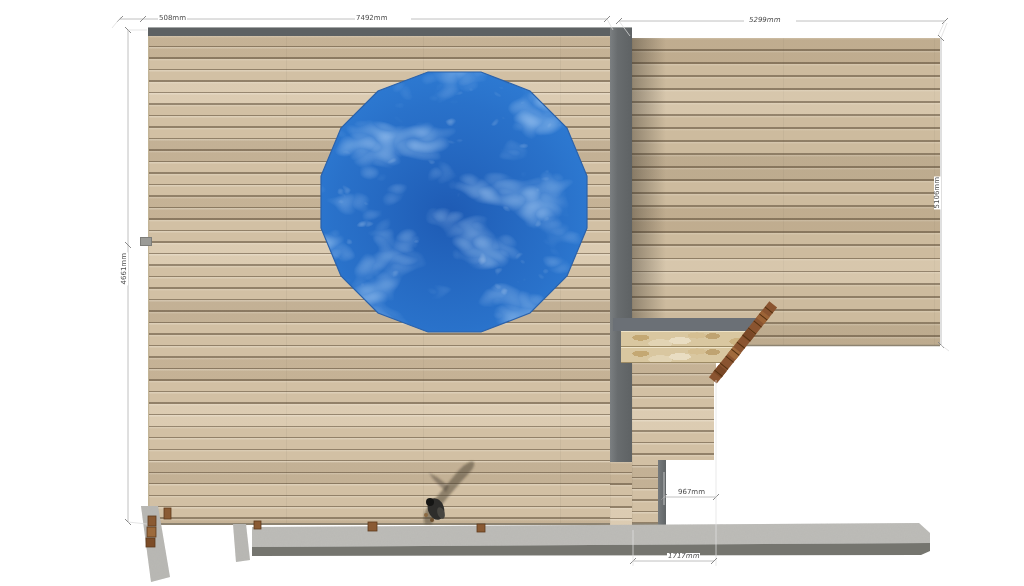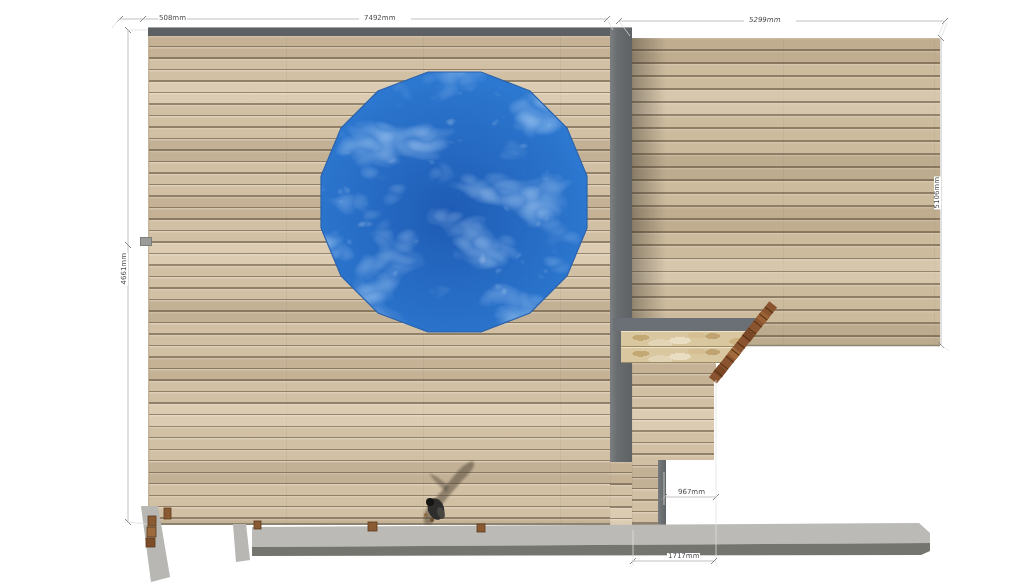--- a/index.html
+++ b/index.html
@@ -238,20 +238,20 @@
       <g>
         <line x1="633" y1="561" x2="714" y2="561"></line>
         <line x1="630" y1="564" x2="636" y2="558" stroke="#8a8a8a" stroke-width="1"></line>
         <line x1="711" y1="564" x2="717" y2="558" stroke="#8a8a8a" stroke-width="1"></line>
         <line x1="633" y1="530" x2="633" y2="566" stroke="#e2e2e2"></line>
       </g>
     </g>
   </svg>
 
   <div class="dim-label" style="left:145px;top:15px;margin-left:13px;">508mm</div>
-  <div class="dim-label" style="left:363px;top:15px;">7492mm</div>
+  <div class="dim-label" style="left:355px;top:15px;">7492mm</div>
   <div class="dim-label" style="left:748px;top:17px;font-style:italic;">5299mm</div>
   <div class="dim-label vertical" style="left:121px;top:252px;">4661mm</div>
   <div class="dim-label vertical" style="left:934px;top:176px;">5106mm</div>
   <div class="dim-label" style="left:677px;top:489px;">967mm</div>
-  <div class="dim-label" style="left:667px;top:553px;">1717mm</div>
+  <div class="dim-label" style="left:667px;top:553px;font-style:italic;">1717mm</div>
 
 </div>
 
 </body></html>

